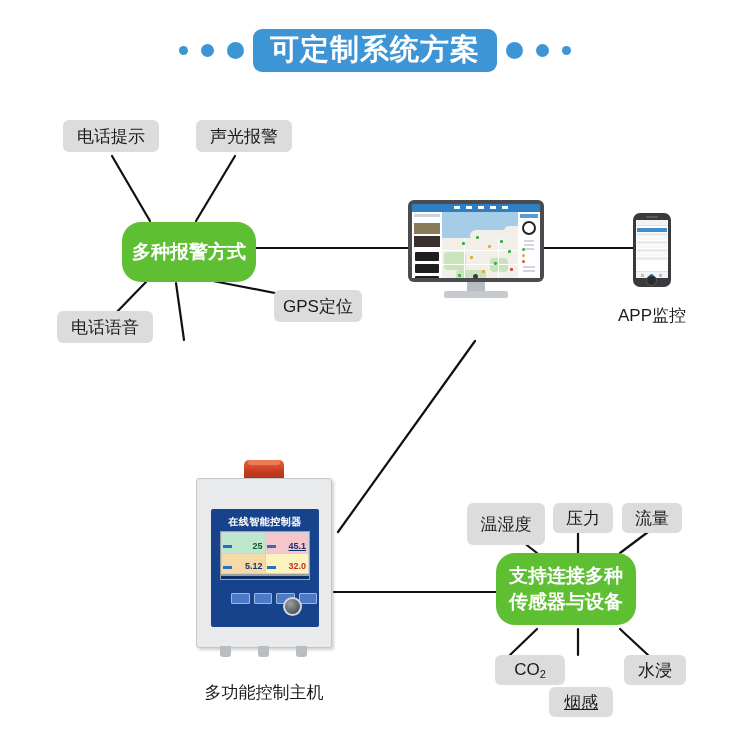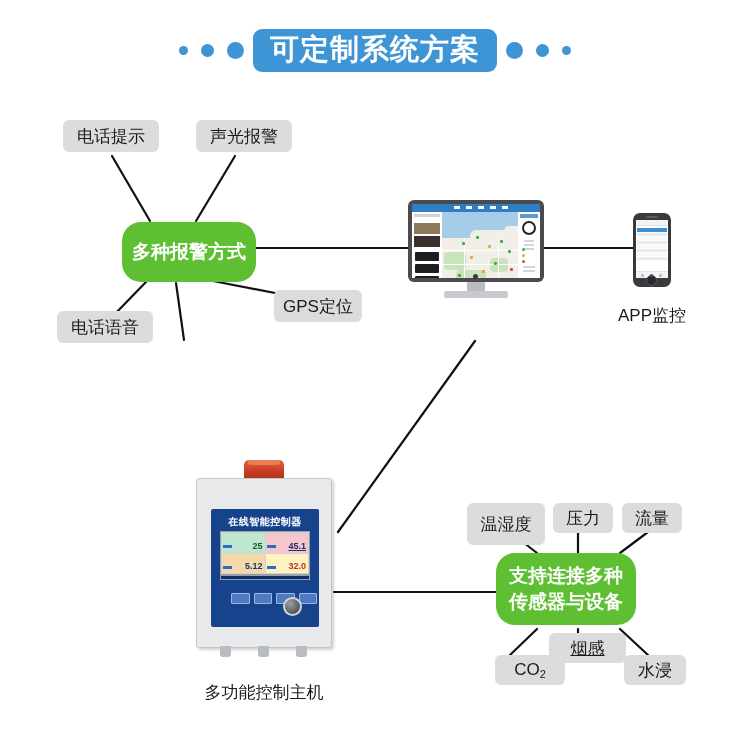--- a/index.html
+++ b/index.html
@@ -402,21 +402,21 @@
     <span>
       <span>支持连接多种</span><br>
       <span>传感器与设备</span>
     </span>
   </div>
 
   <div class="gbox" style="left:467px;top:655px;width:70px;height:30px;margin-left:28px;">
     <span><span>CO</span><span class="sub">2</span></span>
   </div>
 
-  <div class="gbox" style="left:549px;top:633px;width:77px;height:30px;text-decoration:underline;">
+  <div class="gbox" style="left:549px;top:687px;width:64px;height:30px;text-decoration:underline;">
     <span>烟感</span>
   </div>
 
   <div class="gbox" style="left:624px;top:655px;width:62px;height:30px;">
     <span>水浸</span>
   </div>
 
 </div>
 
 </body></html>

